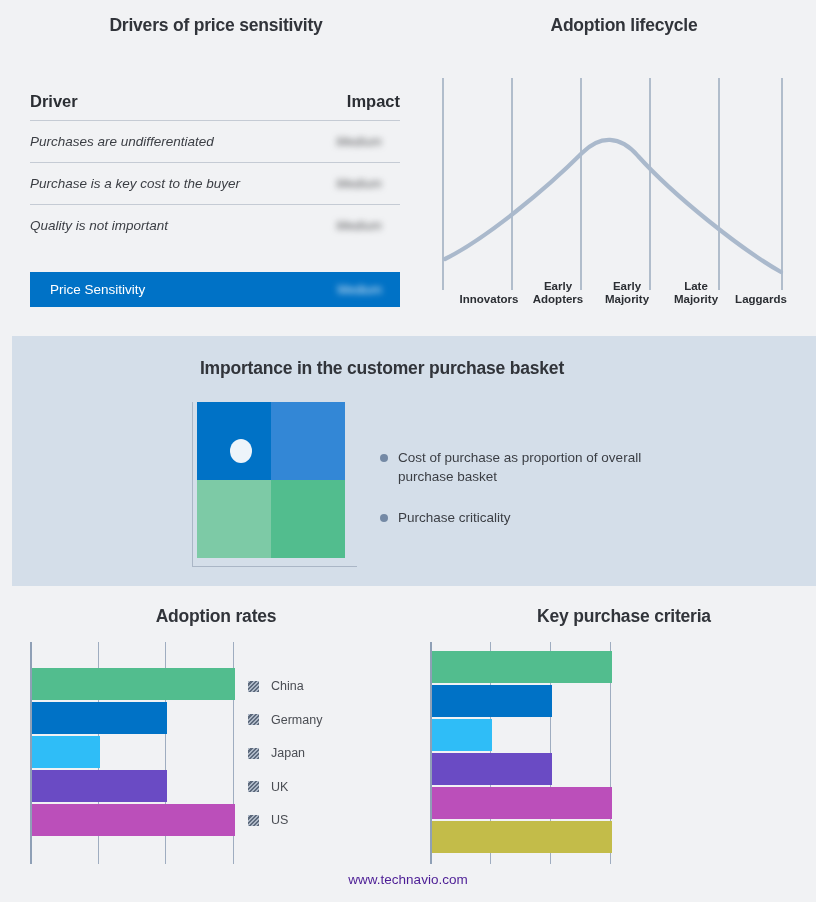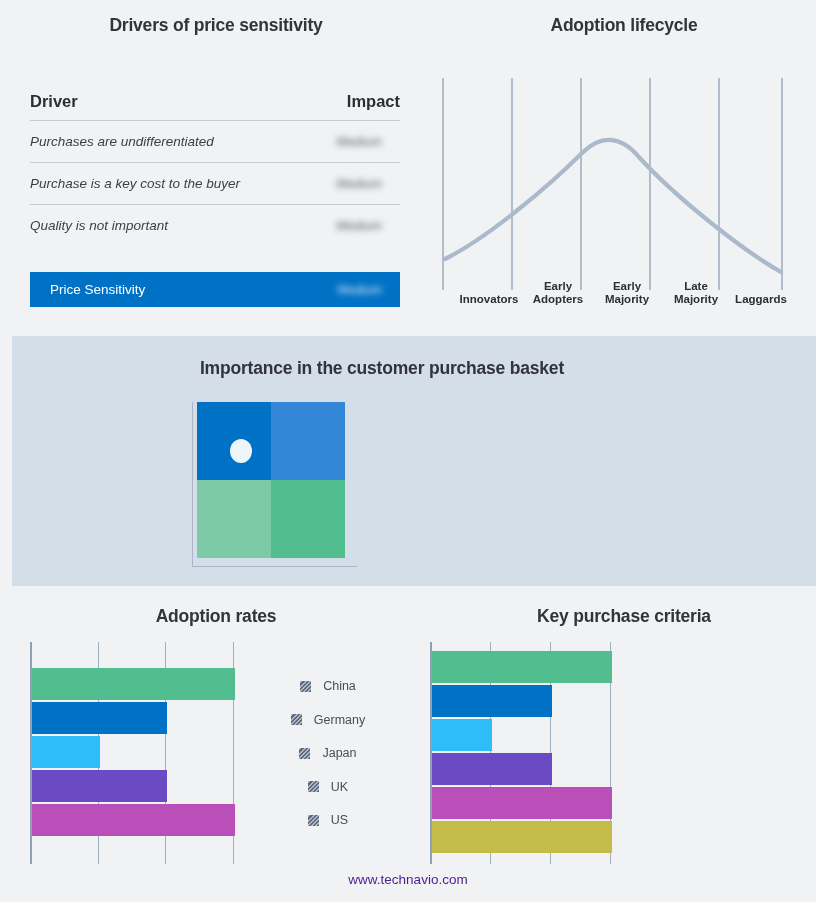--- a/index.html
+++ b/index.html
@@ -243,21 +243,21 @@
   }
   .bar { height: 100%; }
   .legend {
     position: absolute;
     top: 56px;
     height: 222px;
     display: flex;
     flex-direction: column;
     justify-content: center;
   }
-  #adoption-legend { left: 236px; width: 160px; align-items: center; }
+  #adoption-legend { left: 236px; width: 160px; }
   .lg-item {
     display: flex;
     align-items: center;
     height: 33.5px;
   }
   .lg-swatch {
     width: 11px; height: 11px;
     margin-right: 12px;
     flex: none;
     background-color: #9aa6b5;
@@ -366,20 +366,30 @@
       <div id="quad-axis-x"></div>
       <div id="quad-grid">
         <div class="q-cell" style="background:#0072c6;"></div>
         <div class="q-cell" style="background:#3387d6;"></div>
         <div class="q-cell" style="background:#7dcaa6;"></div>
         <div class="q-cell" style="background:#52bd8e;"></div>
       </div>
       <div id="quad-dot"></div>
     </div>
 
+    <div id="basket-legend">
+      <div class="bl-item">
+        <span class="bl-dot"></span>
+        <span class="bl-text">Cost of purchase as proportion of overall purchase basket</span>
+      </div>
+      <div class="bl-item">
+        <span class="bl-dot"></span>
+        <span class="bl-text">Purchase criticality</span>
+      </div>
+    </div>
   </div>
 </div>
 
 <div class="panel" id="panel-bottom">
 
   <div class="bar-block" id="adoption-block">
     <div class="section-title">Adoption rates</div>
 
     <div class="chart-area" id="adoption-chart">
       <div class="axis-line"></div>

